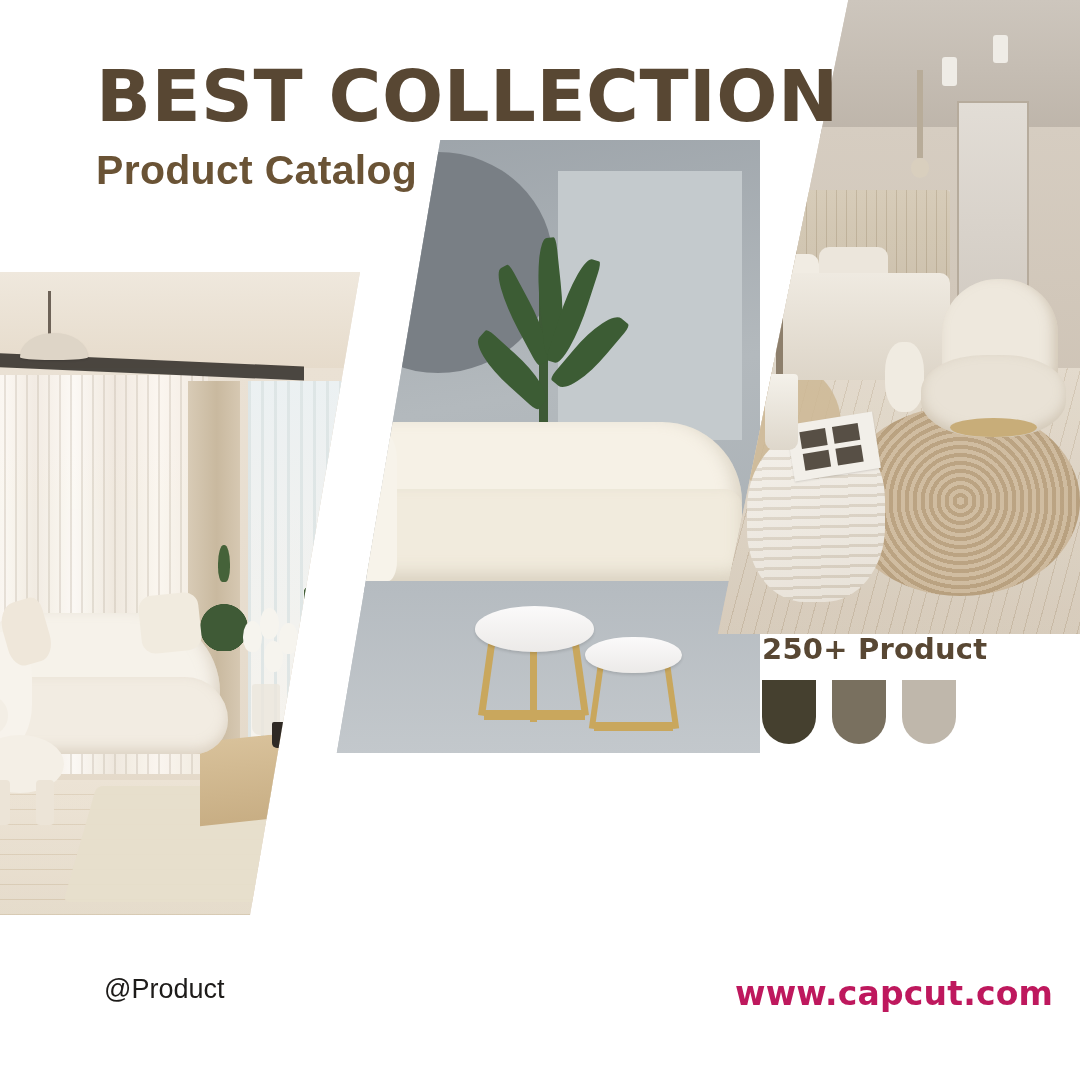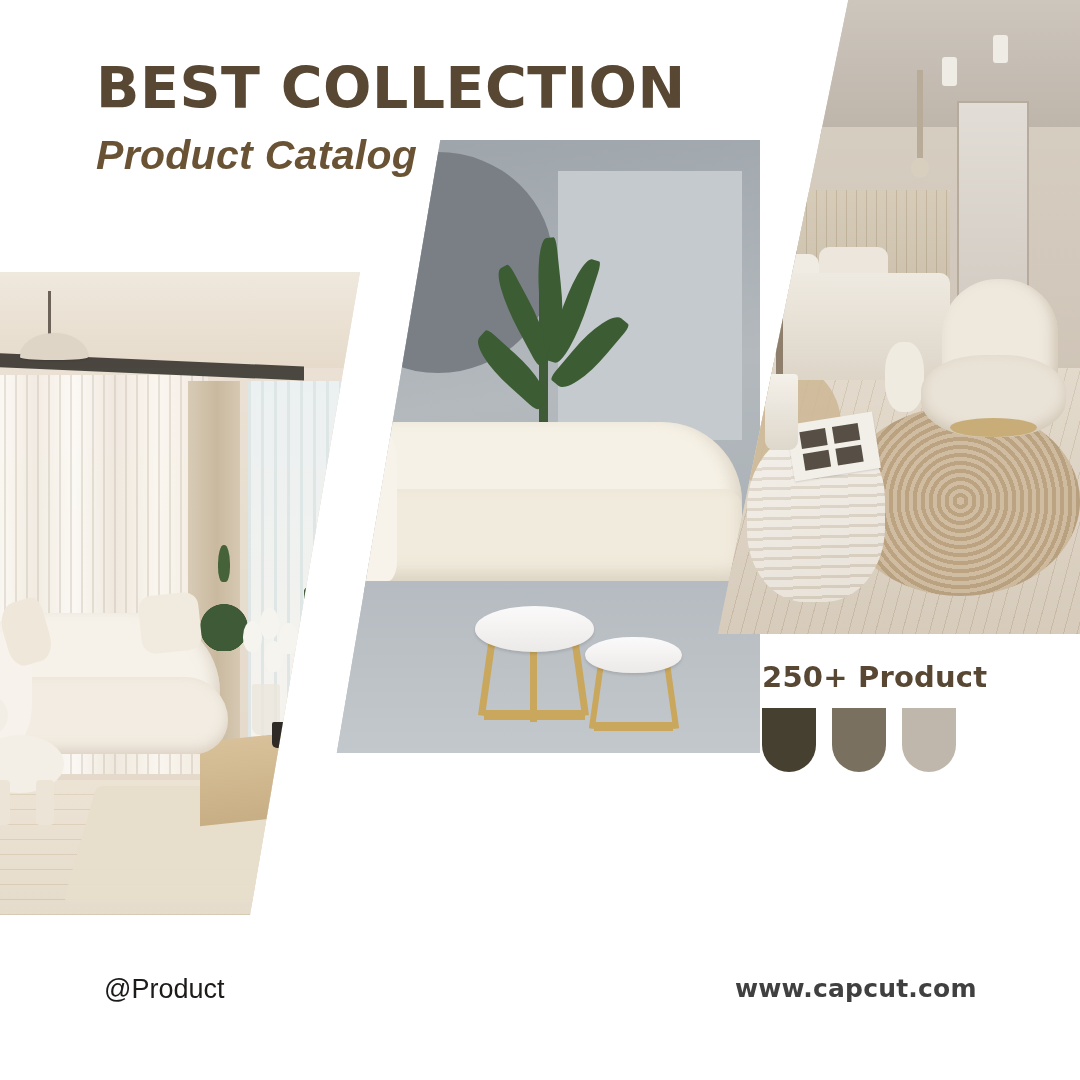--- a/index.html
+++ b/index.html
@@ -8,33 +8,32 @@
     background:#ffffff;
     font-family:"Liberation Sans", sans-serif;
     position:relative;
     overflow:hidden;
   }
   .poster { position:absolute; inset:0; width:1080px; height:1080px; background:#fff; }
 
   
   .title-block { position:absolute; left:96px; top:60px; z-index:40; }
   .title {
-    font-size:57px;
+    font-size:72px;
     font-weight:bold;
     letter-spacing:0.5px;
     color:#584733;
     line-height:1.0;
     font-family:"DejaVu Sans", sans-serif;
     white-space:nowrap;
   }
   .subtitle {
     margin-top:18px;
     font-size:41px;
     font-weight:bold;
-    font-style:italic;
     color:#6A5335;
     line-height:1.0;
     letter-spacing:0.3px;
     white-space:nowrap;
   }
 
   
   .panel { position:absolute; overflow:hidden; }
 
   
@@ -142,39 +141,39 @@
   .r-pouf { left:46%; top:54%; width:11%; height:11%; background:#f0ebe1; border-radius:42%; }
   .r-stone { left:8%; top:68%; width:38%; height:27%; background:linear-gradient(160deg,#f0ebe2,#ddd4c6); border-radius:46% 40% 44% 42%; }
   .r-stone:after{content:"";position:absolute;inset:0;border-radius:46% 40% 44% 42%;background:repeating-linear-gradient(178deg,rgba(255,255,255,.30) 0 7px,rgba(160,146,125,.16) 7px 10px);}
   .r-mag { left:20%; top:66%; width:24%; height:9%; background:#f2efe9; transform:rotate(-9deg); box-shadow:0 1px 2px rgba(0,0,0,.12); }
   .r-mag i { position:absolute; background:#574f45; }
   .r-vase { left:13%; top:59%; width:9%; height:12%; background:linear-gradient(180deg,#f4f1ea,#ded7cb); border-radius:4px 4px 9px 9px; }
   .r-branch { left:16%; top:50%; width:2%; height:11%; background:#8d7f6c; }
   .r-branch:after{content:"";position:absolute;left:-120%;top:-18%;width:330%;height:30%;background:radial-gradient(circle,#7a5d56 0 26%,transparent 27%);}
 
   
-  .product-block { position:absolute; left:762px; top:660px; z-index:40; }
+  .product-block { position:absolute; left:762px; top:632px; z-index:40; }
   .product-count {
     font-size:29px; font-weight:bold; color:#584733;
     font-family:"DejaVu Sans", sans-serif; letter-spacing:0.2px; white-space:nowrap;
   }
   .swatches { display:flex; gap:16px; margin-top:14px; }
   .swatch { width:54px; height:64px; border-radius:0 0 27px 27px; }
 
   
   .body-copy {
     position:absolute; left:291px; top:815px; width:672px; z-index:40;
     font-size:27.5px; line-height:1.33; color:#6B584A; letter-spacing:-0.1px;
   }
 
   
   .handle { position:absolute; left:104px; top:974px; font-size:27px; color:#1d1b19; z-index:40; }
   .website {
-    position:absolute; left:735px; top:974px; font-size:25px; font-weight:bold;
-    color:#404040; letter-spacing:0.2px; z-index:40;
+    position:absolute; left:735px; top:974px; font-size:33px; font-weight:bold;
+    color:#be185d; letter-spacing:0.2px; z-index:40;
     font-family:"DejaVu Sans", sans-serif;
   }
 </style>
 </head>
 <body>
 
 <div class="poster">
 
   <div class="title-block">
     <div class="title">BEST COLLECTION</div>

